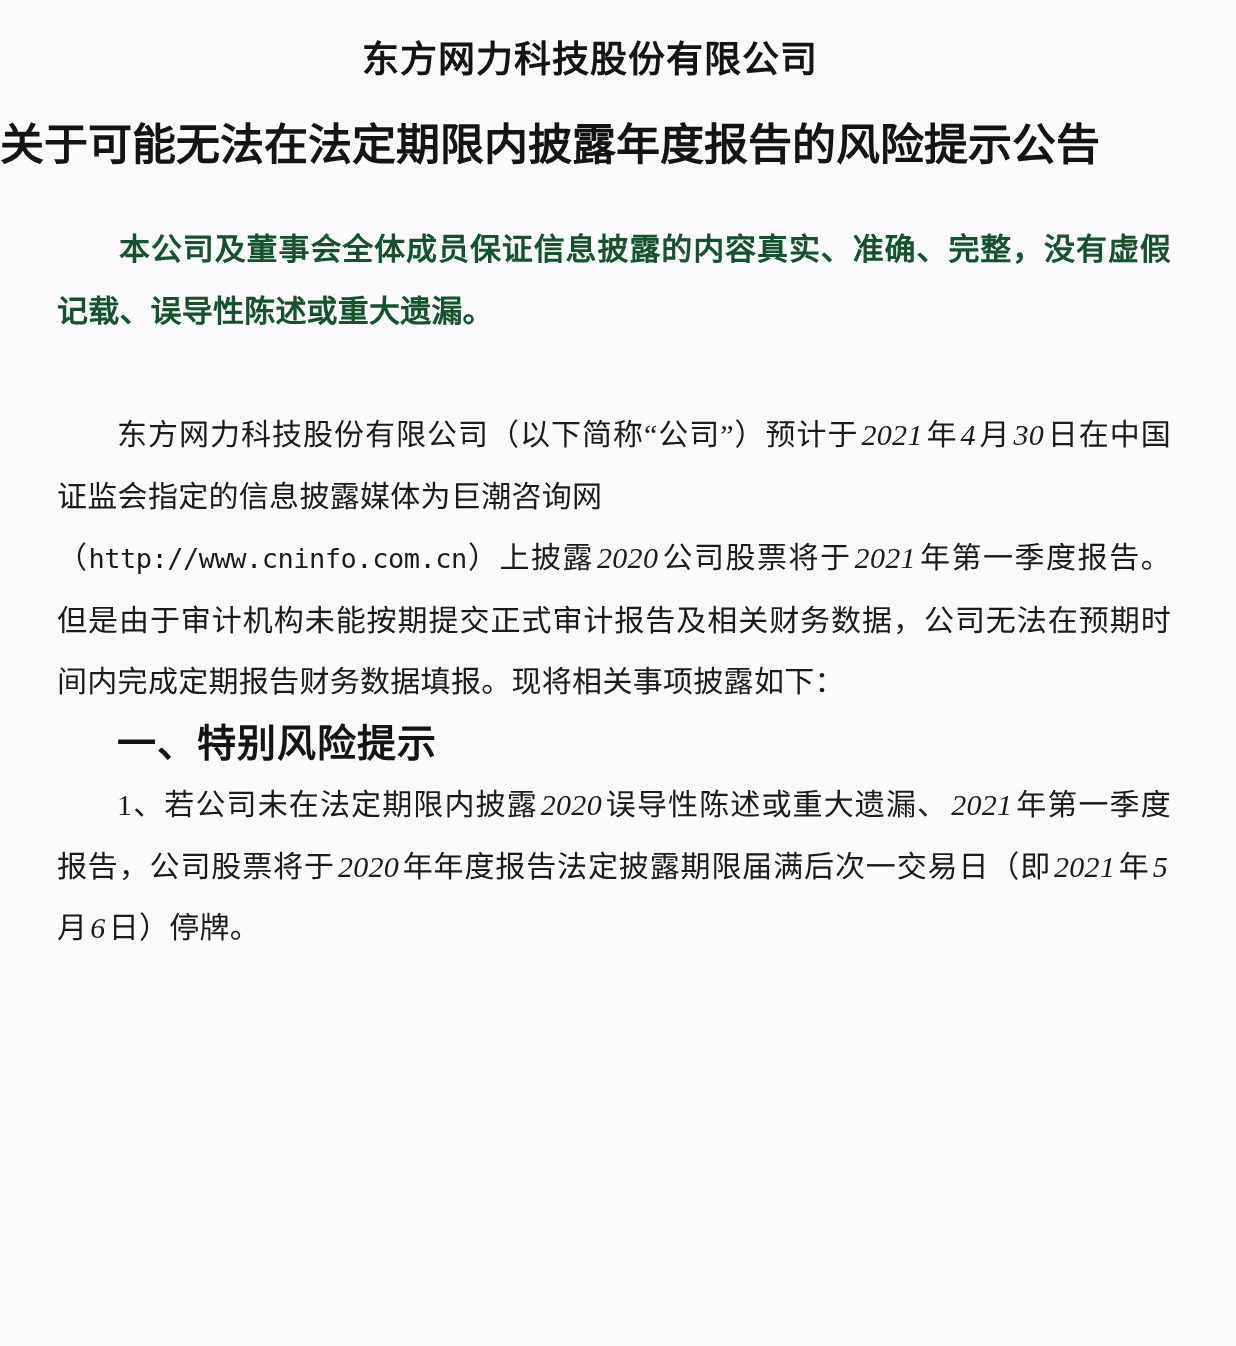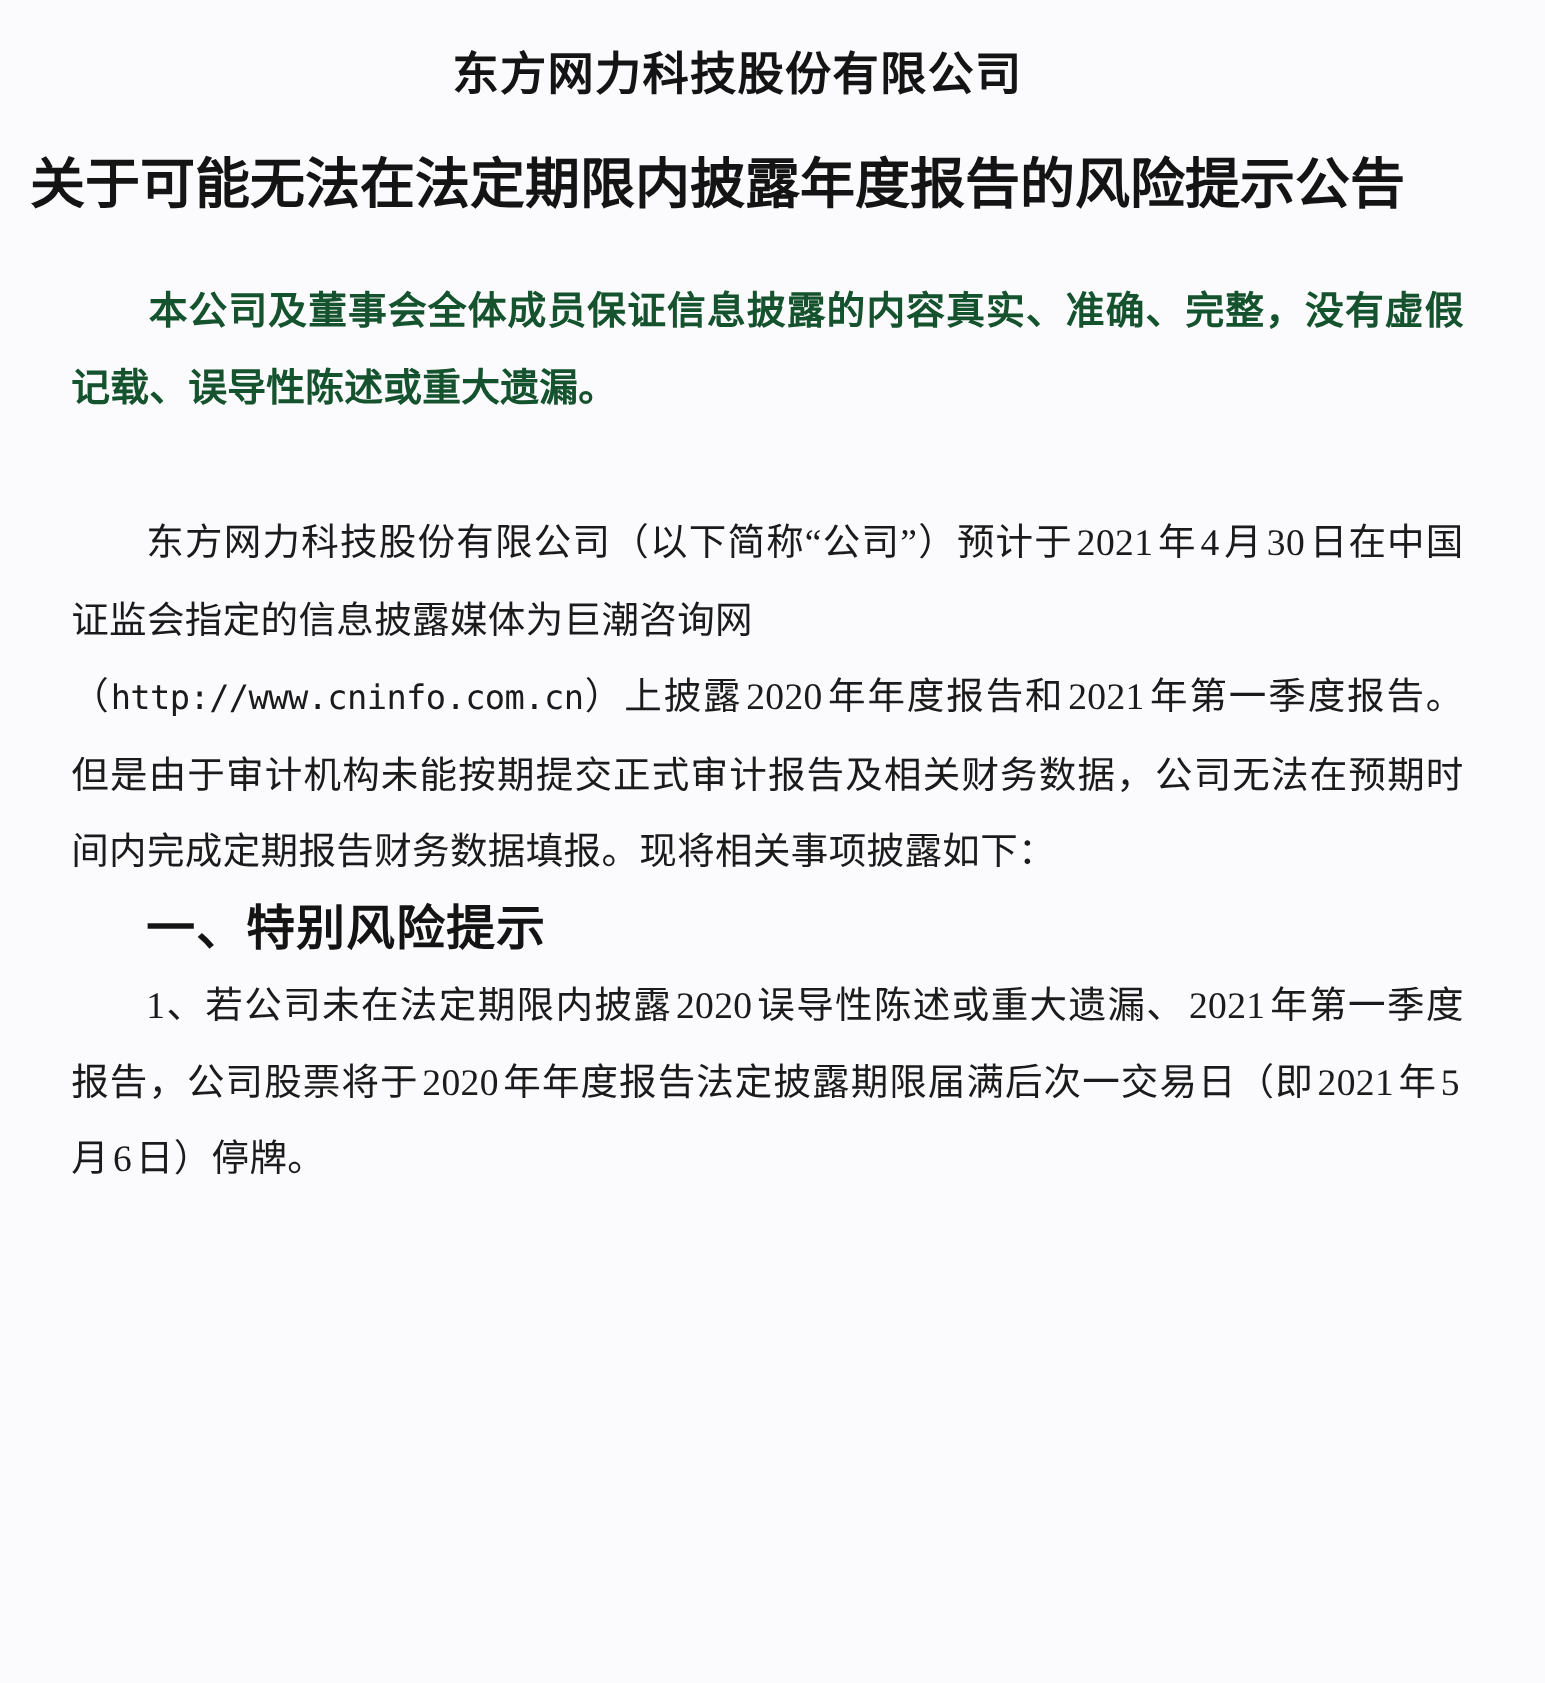--- a/index.html
+++ b/index.html
@@ -38,28 +38,27 @@
     color: #141414;
     white-space: nowrap;
   }
 
   .title-subject {
     position: absolute;
     left: 0;
     top: 118px;
     width: 1028px;
     text-align: center;
-    font-family: Liberation Serif, serif;
+    font-family: Liberation Mono, monospace;
     font-weight: 700;
     font-size: 44px;
     line-height: 60px;
     letter-spacing: 0px;
     color: #141414;
     white-space: nowrap;
-    padding-left: 24px;
   }
 
   
   .declaration {
     position: absolute;
     left: 57px;
     top: 218px;
     width: 1114px;
     font-family: "DejaVu Sans", "Liberation Sans", sans-serif;
     font-weight: 700;
@@ -91,20 +90,21 @@
   }
 
   .para.indent {
     text-indent: 60px;
   }
 
   .para .num,
   .para .lat {
     font-family: "Liberation Serif", "DejaVu Serif", serif;
     padding: 0 3px;
+    font-style: italic;
   }
 
   .mono {
     font-family: "DejaVu Sans Mono", "Liberation Mono", monospace;
     font-size: 27px;
     letter-spacing: -0.5px;
   }
 
   .section-heading {
     font-family: "DejaVu Sans", "Liberation Sans", sans-serif;
@@ -125,21 +125,21 @@
   <div class="title-company">东方网力科技股份有限公司</div>
 
   <div class="title-subject">关于可能无法在法定期限内披露年度报告的风险提示公告</div>
 
   <div class="declaration">本公司及董事会全体成员保证信息披露的内容真实、准确、完整，没有虚假记载、误导性陈述或重大遗漏。</div>
 
   <div class="body-block">
 
     <p class="para indent"><span>东方网力科技股份有限公司（以下简称“公司”）预计于</span><span class="num">2021</span><span>年</span><span class="num">4</span><span>月</span><span class="num">30</span><span>日在中国证监会指定的信息披露媒体为巨潮咨询网</span></p>
 
-    <p class="para"><span>（</span><span class="mono">http://www.cninfo.com.cn</span><span>）</span><span>上披露</span><span class="num">2020</span><span>年年度报告和</span><span class="num">2021</span><span>年第一季度报告。但是由于审计机构未能按期提交正式审计报告及相关财务数据，公司无法在预期时间内完成定期报告财务数据填报。现将相关事项披露如下：</span></p>
+    <p class="para"><span>（</span><span class="mono">http://www.cninfo.com.cn</span><span>）</span><span>上披露</span><span class="num">2020</span><span>公司股票将于</span><span class="num">2021</span><span>年第一季度报告。但是由于审计机构未能按期提交正式审计报告及相关财务数据，公司无法在预期时间内完成定期报告财务数据填报。现将相关事项披露如下：</span></p>
 
     <p class="section-heading">一、特别风险提示</p>
 
     <p class="para indent"><span>1、若公司未在法定期限内披露</span><span class="num">2020</span><span>误导性陈述或重大遗漏、</span><span class="num">2021</span><span>年第一季度报告，公司股票将于</span><span class="num">2020</span><span>年年度报告法定披露期限届满后次一交易日（即</span><span class="num">2021</span><span>年</span><span class="num">5</span><span>月</span><span class="num">6</span><span>日）停牌。</span></p>
 
 
   </div>
 
 </div>
 

